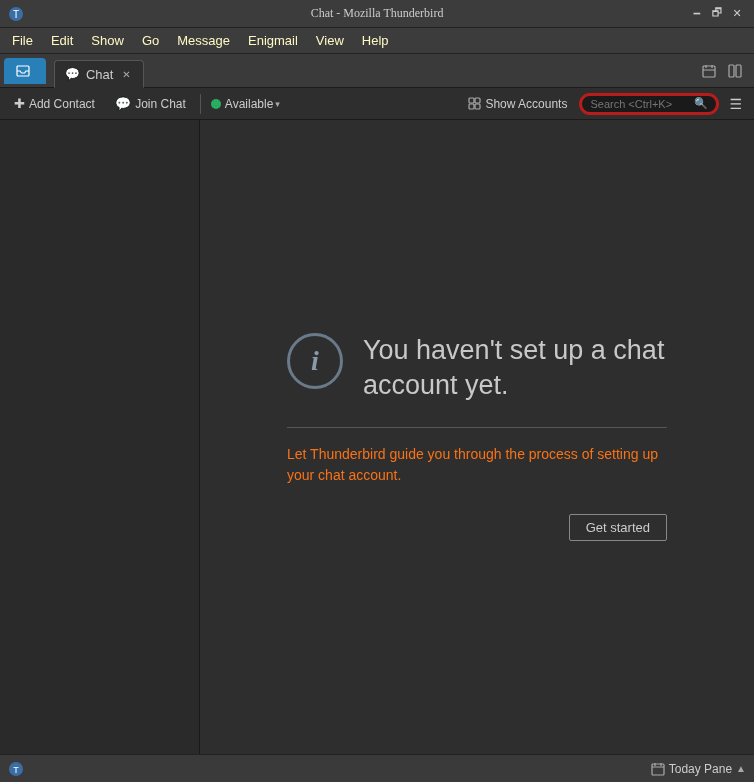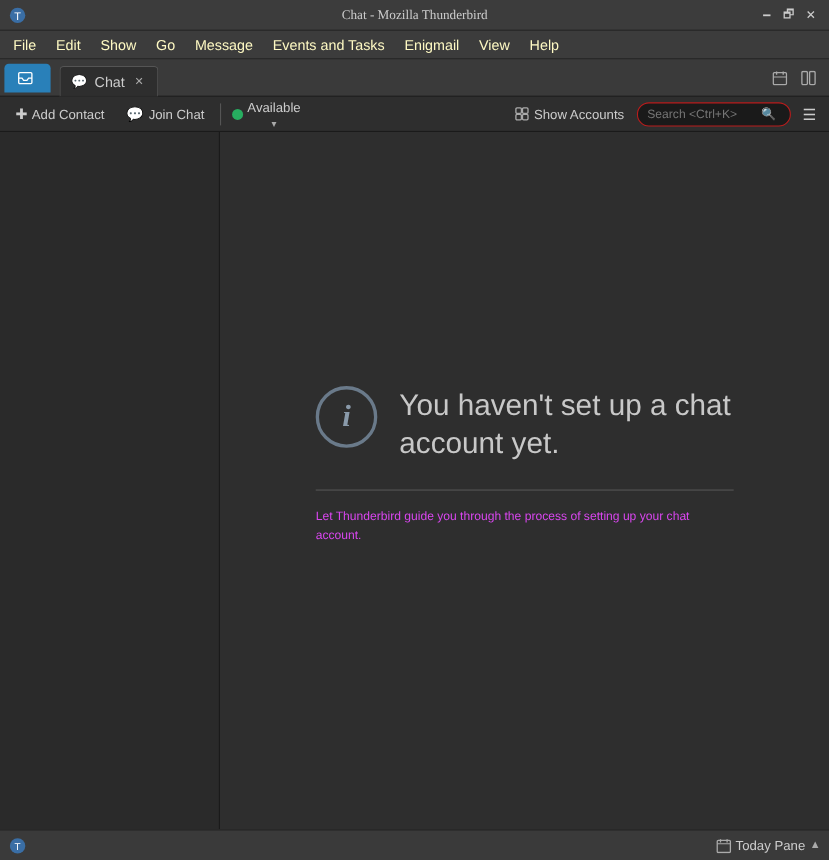--- a/index.html
+++ b/index.html
@@ -189,21 +189,20 @@
       border-radius: 50%;
       background: #27ae60;
     }
     .status-dropdown {
       display: flex;
       align-items: center;
       gap: 2px;
       cursor: pointer;
       color: #ccc;
       font-size: 12px;
-      flex-direction: column;
     }
     .status-text {
       font-size: 12px;
       color: #ccc;
     }
     .chevron-small { font-size: 9px; color: #aaa; }
     .spacer { flex: 1; }
     .show-accounts-btn {
       display: flex;
       align-items: center;
@@ -213,21 +212,21 @@
       font-size: 12px;
       cursor: pointer;
       border-radius: 3px;
       border: none;
       background: transparent;
     }
     .search-box {
       display: flex;
       align-items: center;
       background: #1a1a1a;
-      border: 1px solid #b91c1c;
+      border: 3px solid #b91c1c;
       border-radius: 12px;
       padding: 2px 8px;
       gap: 4px;
       height: 22px;
       width: 140px;
     }
     .search-input {
       background: transparent;
       border: none;
       outline: none;
@@ -301,22 +300,22 @@
       line-height: 1.3;
       font-weight: 400;
     }
     .divider-line {
       width: 100%;
       height: 1px;
       background: #555;
       margin: 8px 0 16px 0;
     }
     .chat-setup-desc {
-      font-size: 11px;
-      color: #d946ef;
+      font-size: 14px;
+      color: #f97316;
       line-height: 1.5;
       margin-bottom: 28px;
     }
     .get-started-btn {
       border: 1px solid #888;
       background: transparent;
       color: #ccc;
       padding: 5px 16px;
       font-size: 13px;
       cursor: pointer;
@@ -372,21 +371,20 @@
     <button class="titlebar-btn close-btn">✕</button>
   </div>
 </div>
 
 <div class="menubar">
   <div class="menu-item">File</div>
   <div class="menu-item">Edit</div>
   <div class="menu-item">Show</div>
   <div class="menu-item">Go</div>
   <div class="menu-item">Message</div>
-  <div class="menu-item">Events and Tasks</div>
   <div class="menu-item">Enigmail</div>
   <div class="menu-item">View</div>
   <div class="menu-item">Help</div>
 </div>
 
 <div class="toolbar">
   <div class="toolbar-left">
     <div class="inbox-tab">
       <svg width="14" height="14" viewBox="0 0 14 14" style="margin-right:4px">
         <rect x="1" y="2" width="12" height="10" rx="1" fill="none" stroke="#fff" stroke-width="1.2"></rect>
@@ -459,20 +457,21 @@
   <div class="content-area">
     <div class="chat-setup-card">
       <div class="chat-setup-top">
         <div class="info-circle">
           <span class="info-i">i</span>
         </div>
         <div class="chat-setup-title">You haven't set up a chat account yet.</div>
       </div>
       <div class="divider-line"></div>
       <div class="chat-setup-desc">Let Thunderbird guide you through the process of setting up your chat account.</div>
+      <button class="get-started-btn">Get started</button>
     </div>
   </div>
 </div>
 
 <div class="statusbar">
   <div class="statusbar-left">
     <svg width="16" height="16" viewBox="0 0 16 16">
       <circle cx="8" cy="8" r="7" fill="#3a6ea5"></circle>
       <text x="8" y="12" text-anchor="middle" font-size="9" fill="white">T</text>
     </svg>

